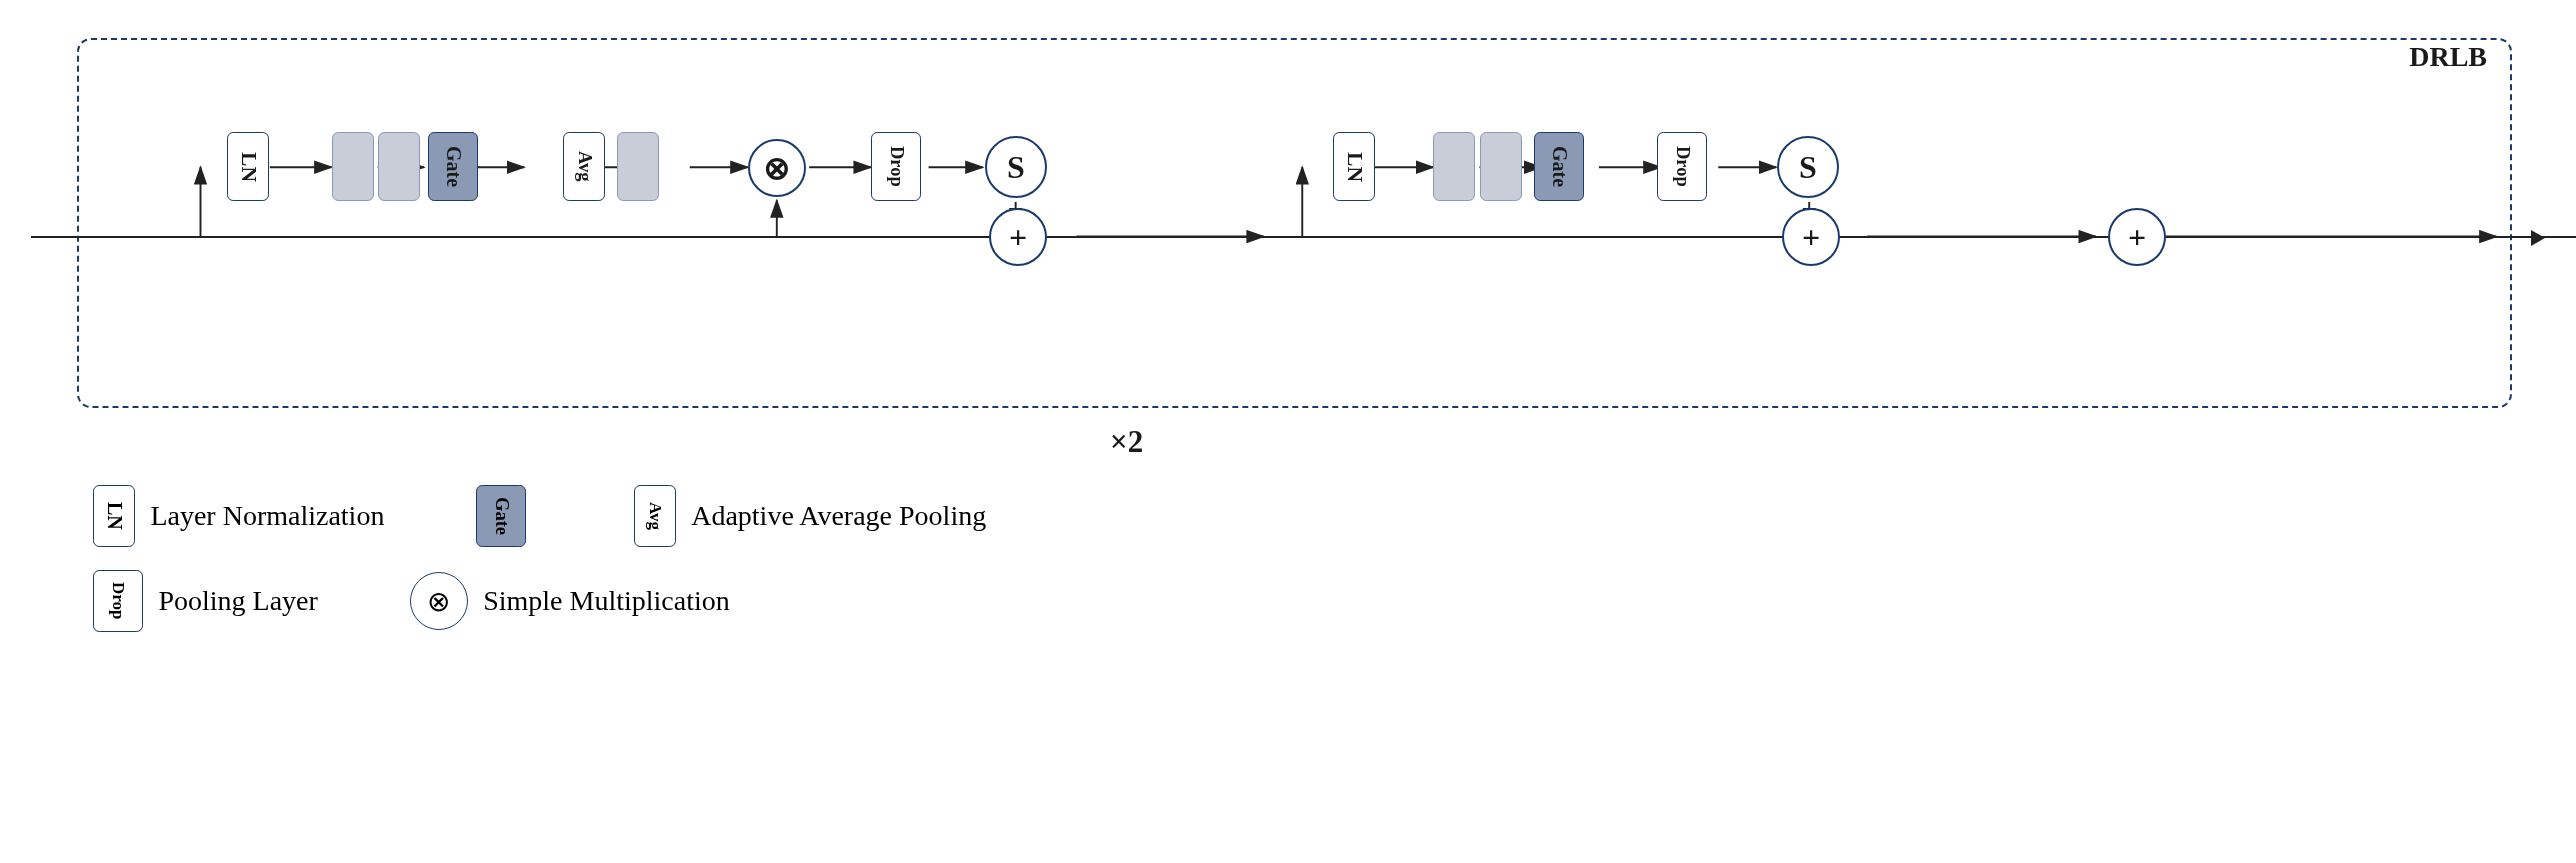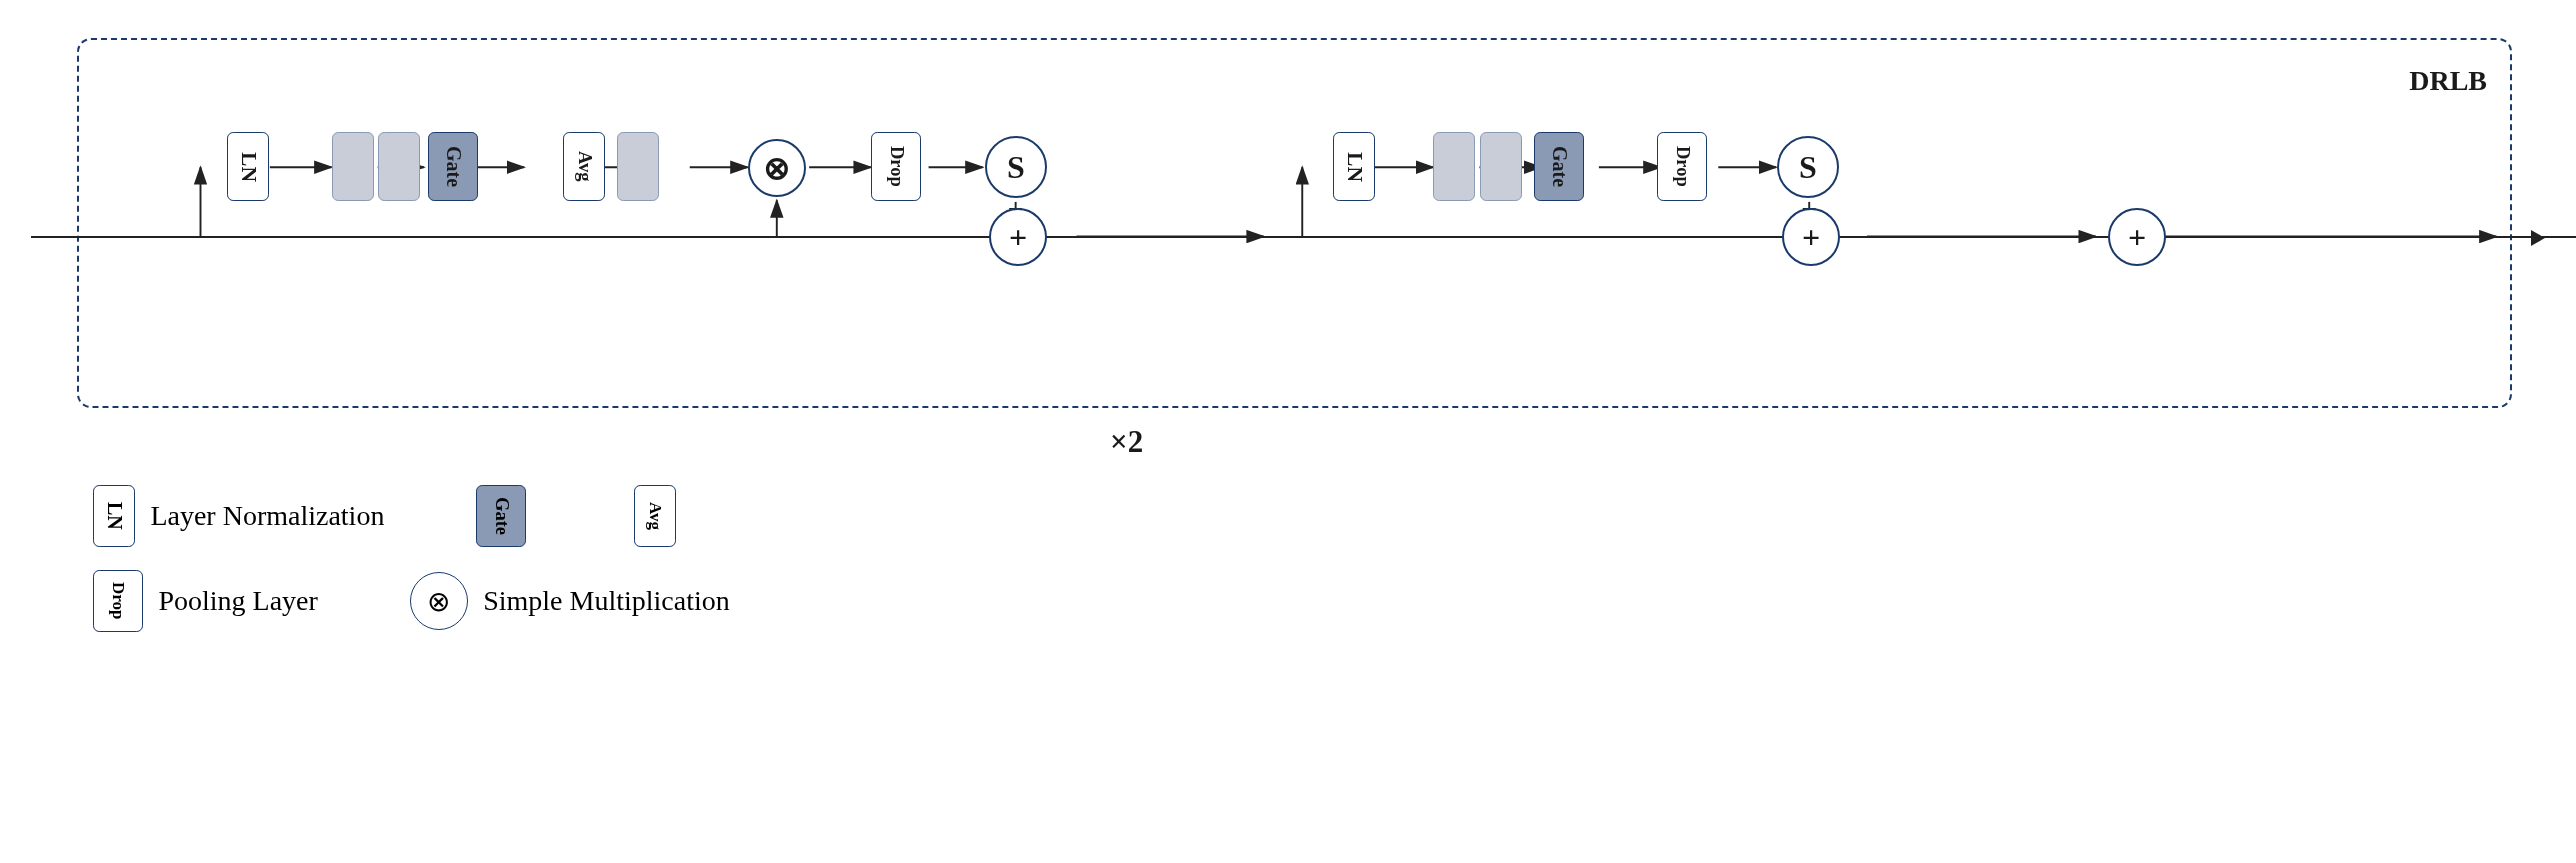--- a/index.html
+++ b/index.html
@@ -26,21 +26,21 @@
       top: 15.4px;
       left: 46px;
       width: 2435px;
       height: 370px;
       border: 2.3px dashed #1a3a6b;
       border-radius: 14px;
     }
 
     .drlb-label {
       position: absolute;
-      top: 25px;
+      top: 1px;
       right: 23px;
       font-size: 28px;
       font-weight: bold;
       color: #1a1a1a;
     }
 
     
     .main-line {
       position: absolute;
       top: 213px;
@@ -355,20 +355,21 @@
       <div class="legend-item">
         <div class="legend-icon">
           <div class="legend-block" style="width:50px;height:62px;font-size:18.5px;font-weight:bold;background:#8a9ab5;border:1.9px solid #1a3a6b;border-radius:6.2px;">Gate</div>
         </div>
       </div>
 
       <div class="legend-item">
         <div class="legend-icon">
           <div class="legend-block" style="width:42px;height:62px;font-size:17px;font-weight:bold;background:white;border:1.9px solid #1a3a6b;border-radius:6.2px;">Avg</div>
         </div>
+        <span class="legend-text">Adaptive Average Pooling</span>
       </div>
     </div>
 
     <div class="legend-row">
 
       <div class="legend-item">
         <div class="legend-icon">
           <div class="legend-block" style="width:50px;height:62px;font-size:17px;font-weight:bold;background:white;border:1.9px solid #1a3a6b;border-radius:6.2px;">Drop</div>
         </div>
         <span class="legend-text">Pooling Layer</span>

